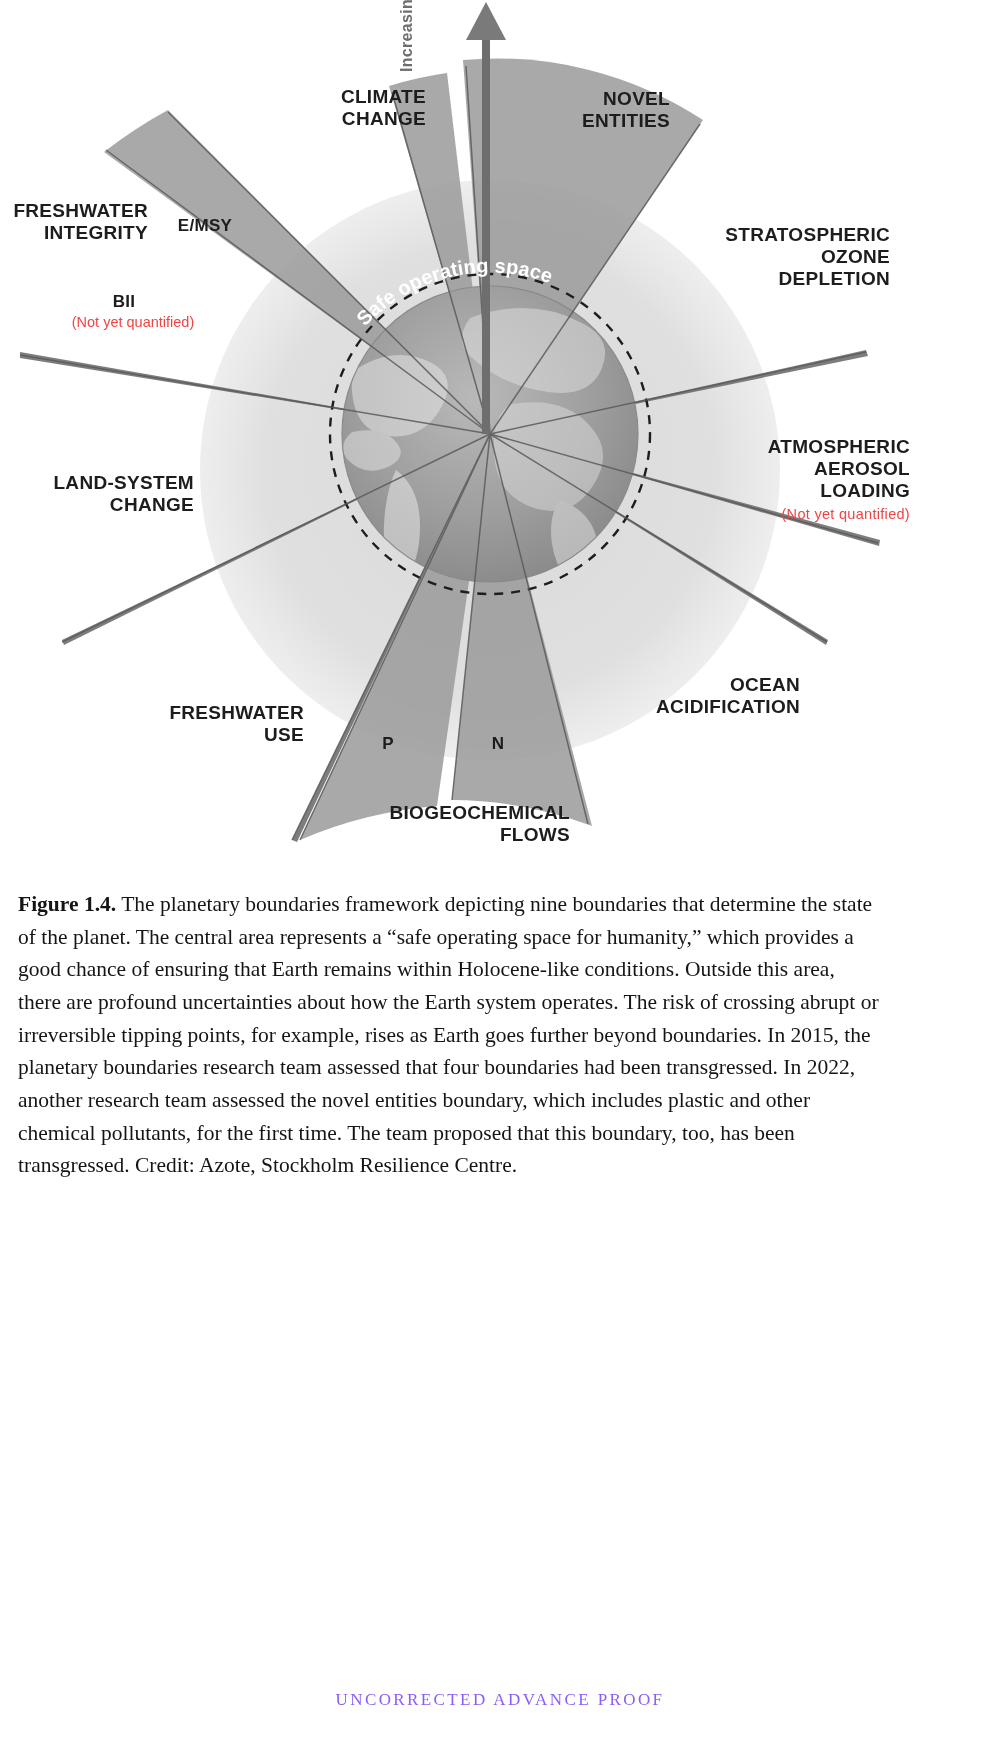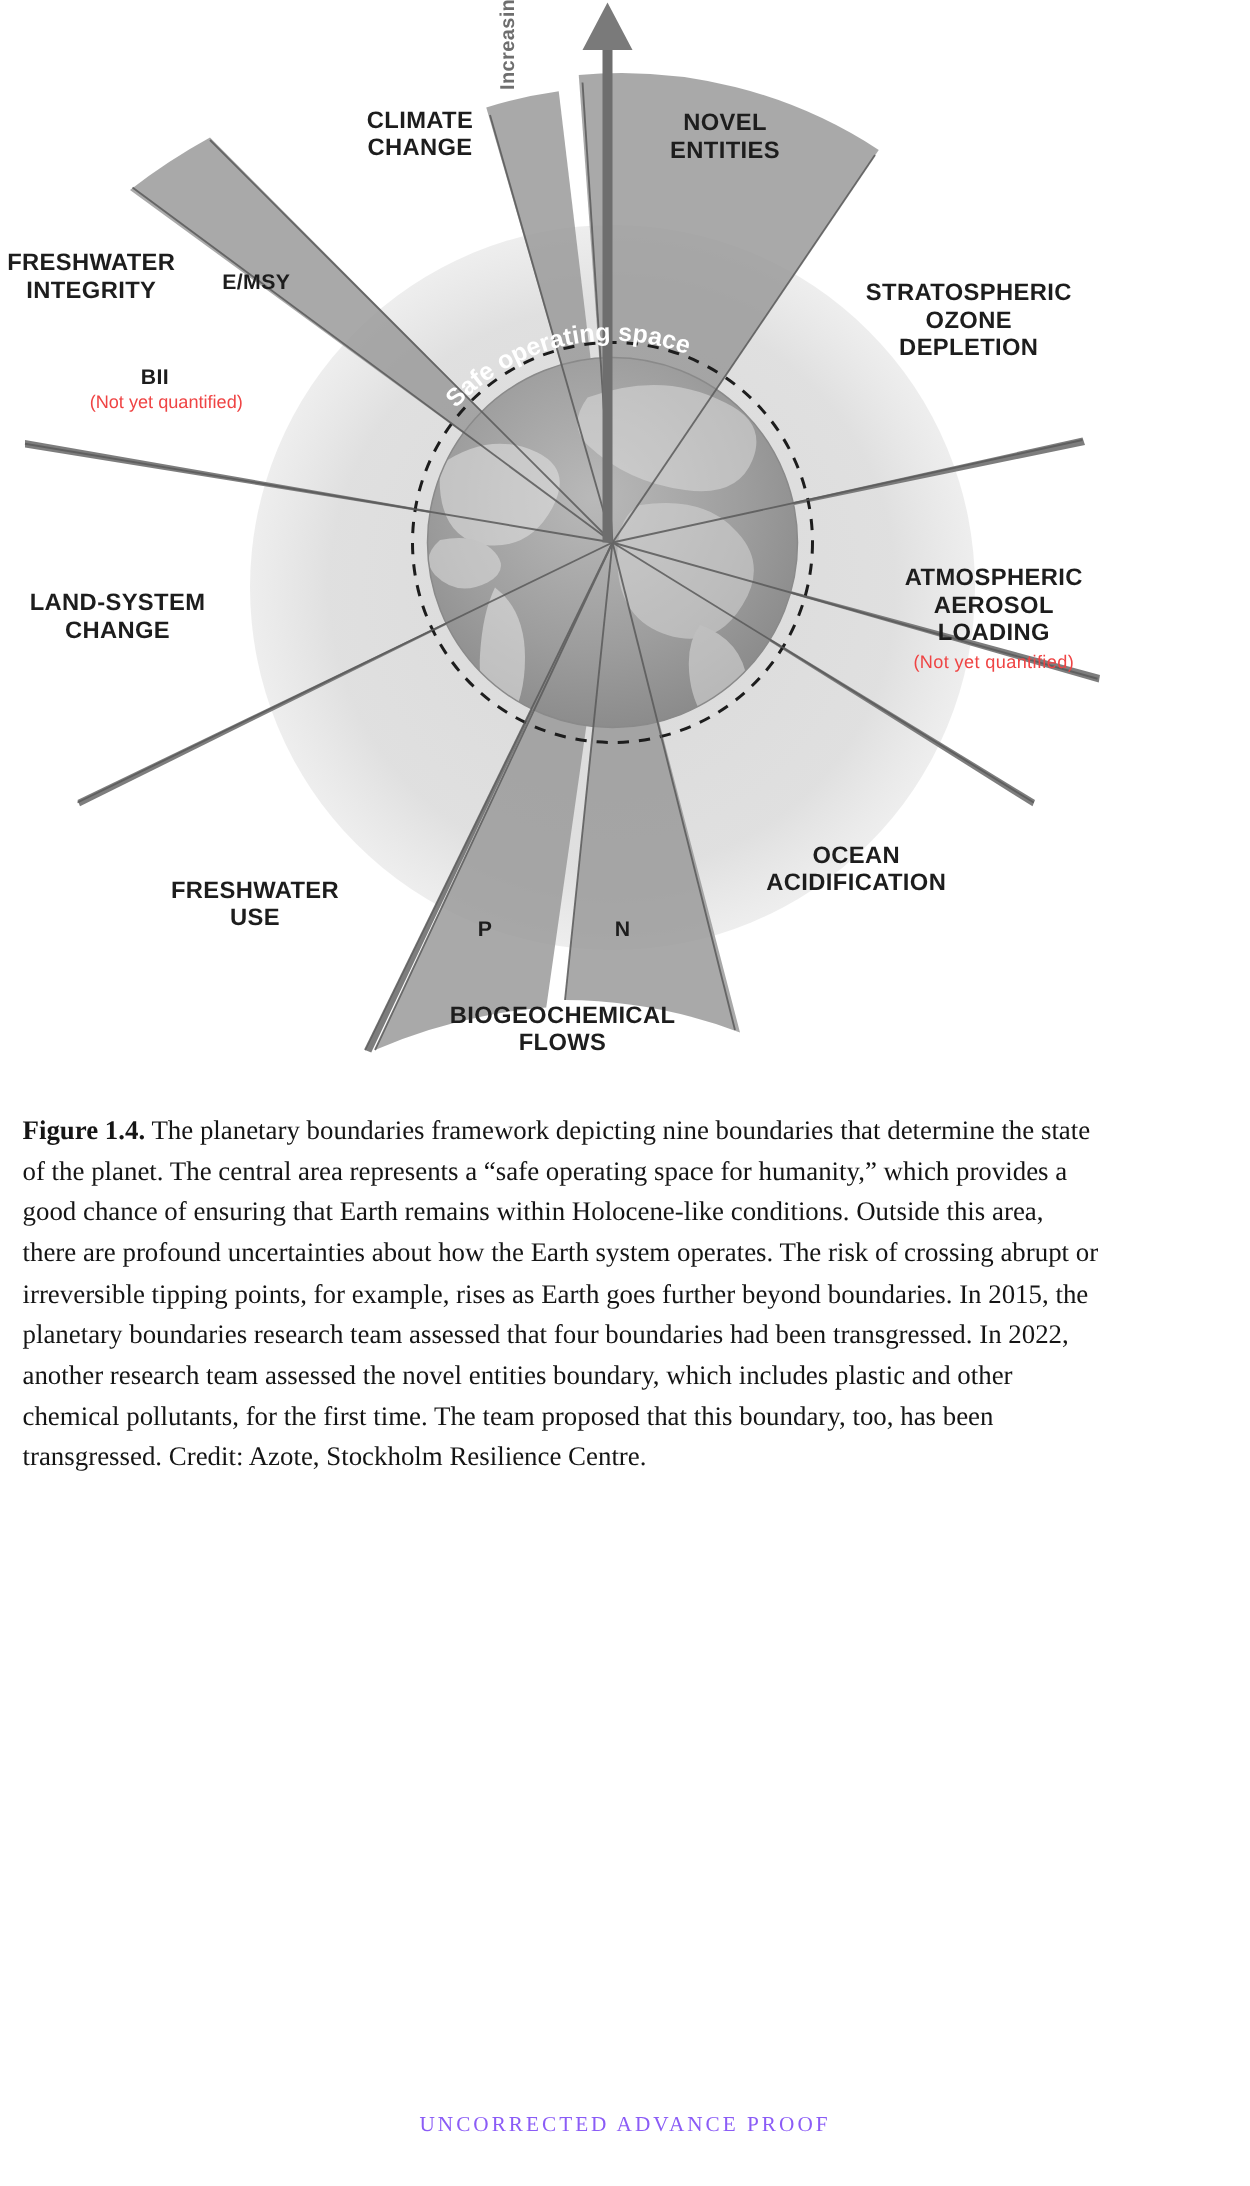--- a/index.html
+++ b/index.html
@@ -27,21 +27,21 @@
   }
   .diagram-label {
     position: absolute;
     font-family: "Liberation Sans", sans-serif;
     font-weight: bold;
     color: #1d1d1d;
     line-height: 1.15;
     text-align: center;
     letter-spacing: 0.3px;
   }
-  .lbl-main { font-size: 19px; }
+  .lbl-main { font-size: 19px; text-align: right; }
   .lbl-sub { font-size: 17px; font-weight: bold; }
   .lbl-note {
     font-family: "Liberation Sans", sans-serif;
     font-weight: normal;
     font-size: 14.5px;
     color: #ef4444;
   }
   .caption {
     position: absolute;
     left: 18px;
@@ -169,21 +169,21 @@
   </div>
 
   <div class="diagram-label lbl-main" style="left: 660px; top: 224px; width: 230px;">
     <span>STRATOSPHERIC</span><br><span>OZONE</span><br><span>DEPLETION</span>
   </div>
 
   <div class="diagram-label lbl-main" style="left: 490px; top: 88px; width: 180px;">
     <span>NOVEL</span><br><span>ENTITIES</span>
   </div>
 
-  <div class="diagram-label lbl-main" style="left: 680px; top: 452px; width: 230px;">
+  <div class="diagram-label lbl-main" style="left: 680px; top: 436px; width: 230px;">
     <span>ATMOSPHERIC</span><br><span>AEROSOL</span><br><span>LOADING</span>
     <div class="lbl-note" style="margin-top:4px;">(Not yet quantified)</div>
   </div>
 
   <div class="diagram-label lbl-main" style="left: 570px; top: 674px; width: 230px;">
     <span>OCEAN</span><br><span>ACIDIFICATION</span>
   </div>
 
   <div class="diagram-label lbl-main" style="left: 330px; top: 802px; width: 240px;">
     <span>BIOGEOCHEMICAL</span><br><span>FLOWS</span>

